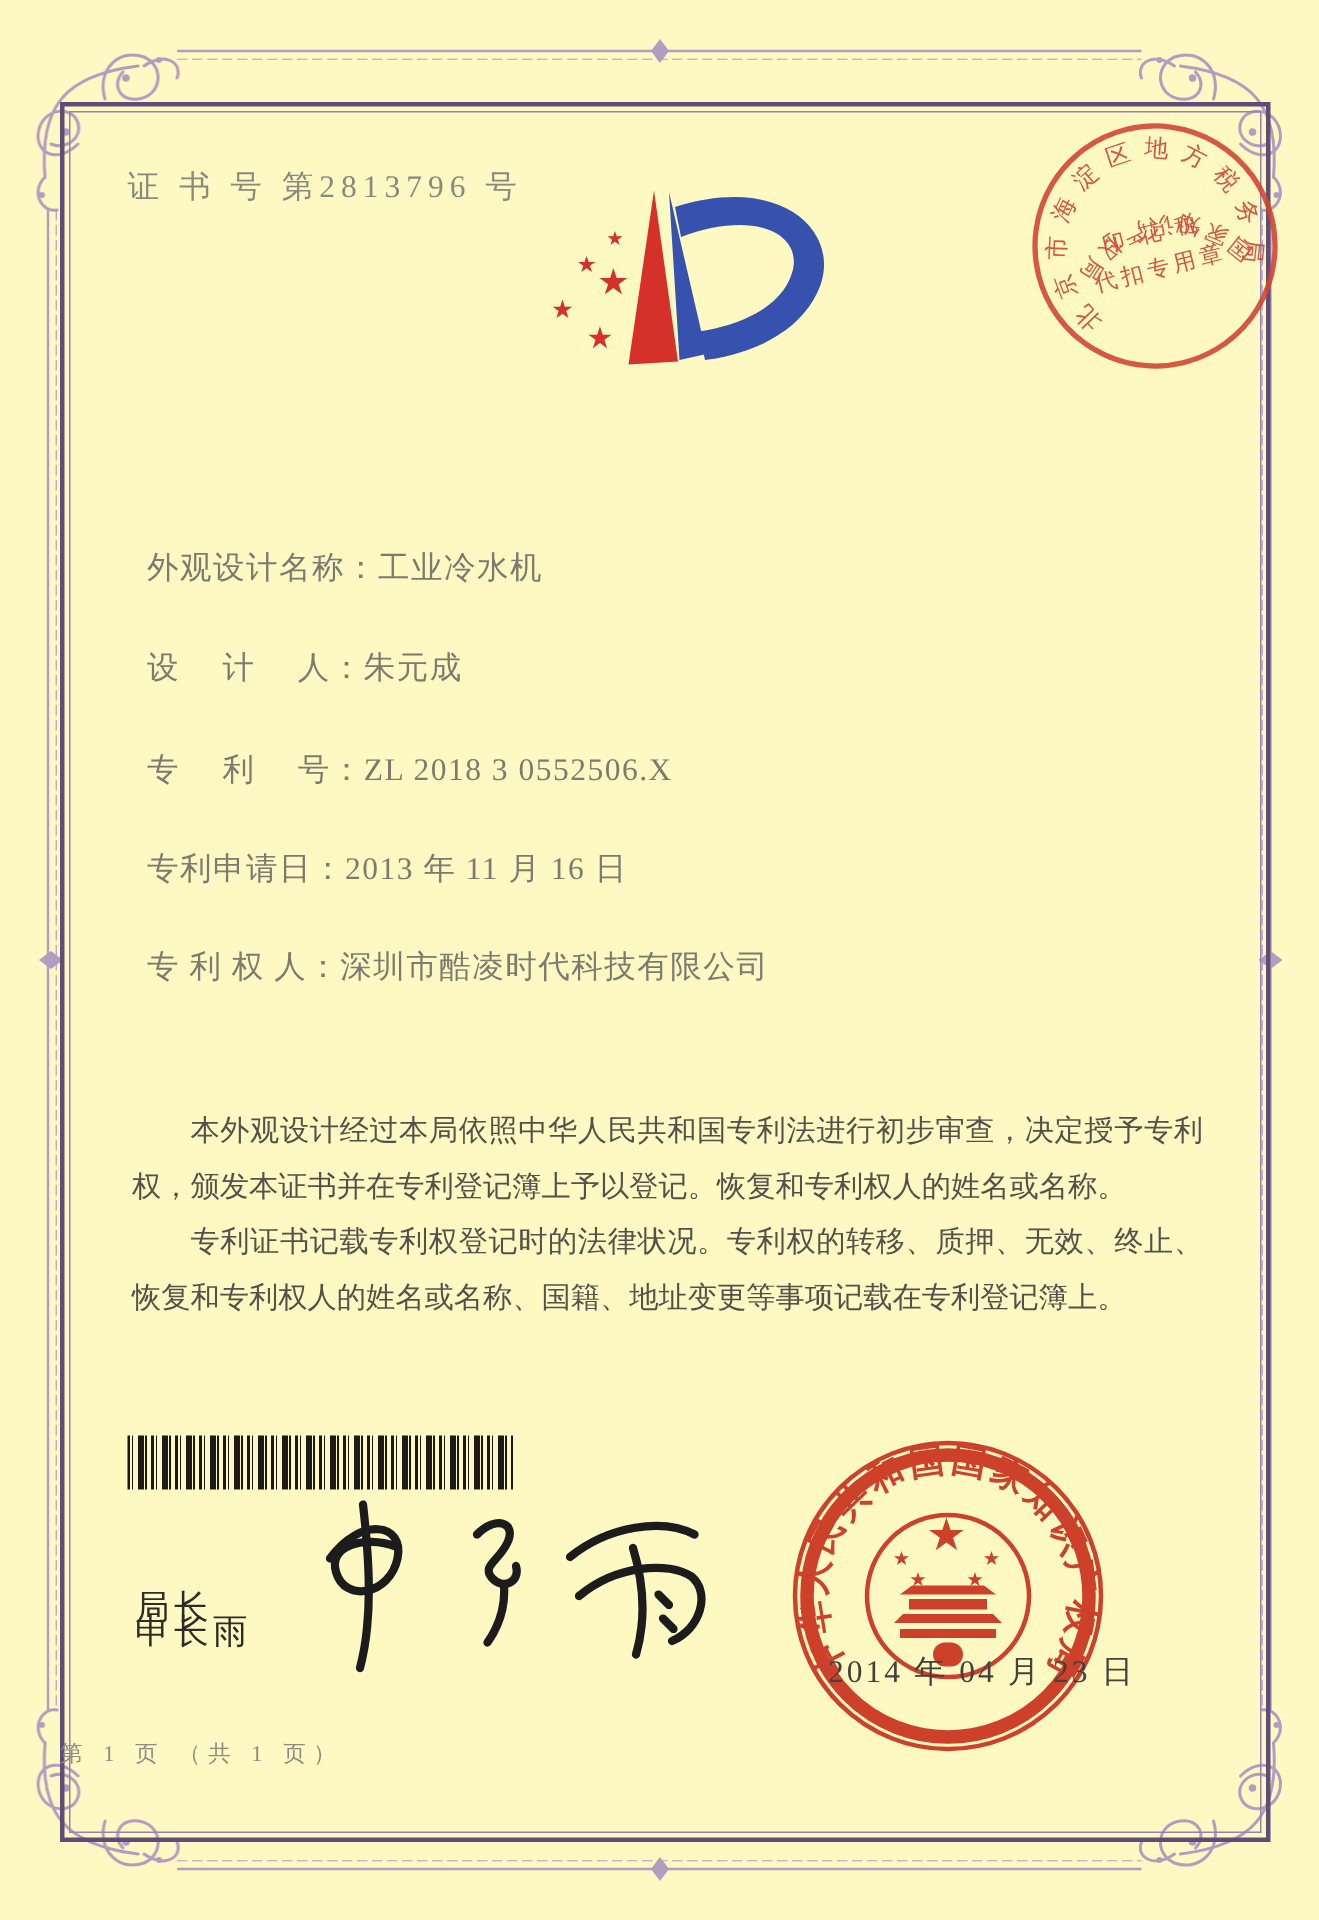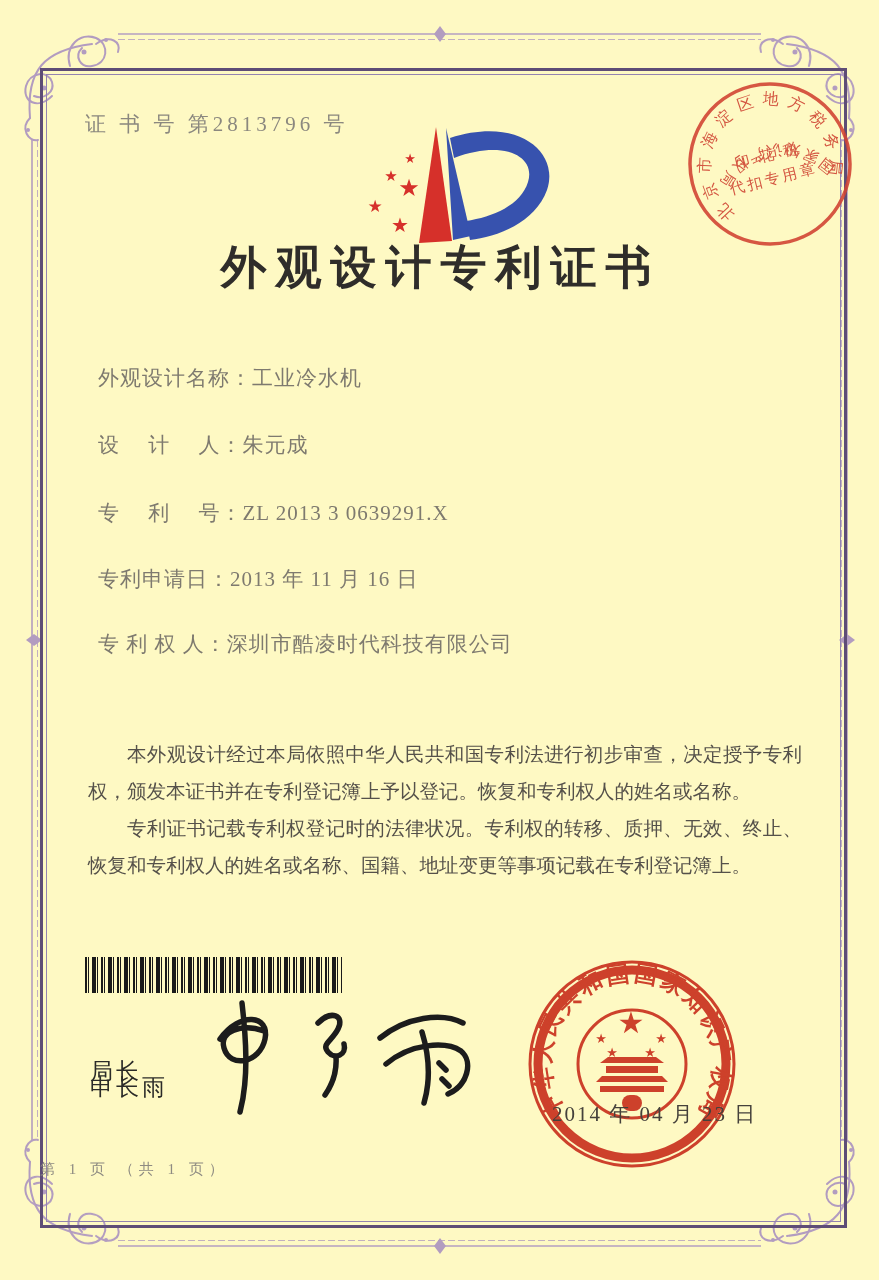--- a/index.html
+++ b/index.html
@@ -126,25 +126,24 @@
     <path d="M450,138 C518,116 560,152 547,190 C535,223 497,237 470,240 L466,221 C493,217 521,205 528,182 C536,157 505,139 454,158 Z" fill="#3752ae"></path>
     <g fill="#d6302a" font-family="'DejaVu Sans',sans-serif" text-anchor="middle">
       <text x="410" y="163" font-size="13">★</text>
       <text x="391" y="181" font-size="15">★</text>
       <text x="409" y="196" font-size="24">★</text>
       <text x="375" y="212" font-size="17">★</text>
       <text x="400" y="232" font-size="20">★</text>
     </g>
   </svg>
 
-  <div class="title">外观设计专利证书</div>
 
   <div class="field f0"><span>外观设计名称：</span><span>工业冷水机</span></div>
   <div class="field f1"><span>设　 计 　人：</span><span>朱元成</span></div>
-  <div class="field f2"><span>专　 利 　号：</span><span>ZL 2013 3 0639291.X</span></div>
+  <div class="field f2"><span>专　 利 　号：</span><span>ZL 2018 3 0552506.X</span></div>
   <div class="field f3"><span>专利申请日：</span><span>2013 年 11 月 16 日</span></div>
   <div class="field f4"><span>专 利 权 人：</span><span>深圳市酷凌时代科技有限公司</span></div>
 
   <div class="paras">
     <p>本外观设计经过本局依照中华人民共和国专利法进行初步审查，决定授予专利权，颁发本证书并在专利登记簿上予以登记。恢复和专利权人的姓名或名称。</p>
     <p>专利证书记载专利权登记时的法律状况。专利权的转移、质押、无效、终止、恢复和专利权人的姓名或名称、国籍、地址变更等事项记载在专利登记簿上。</p>
   </div>
 
   <div class="barcode"></div>
 

